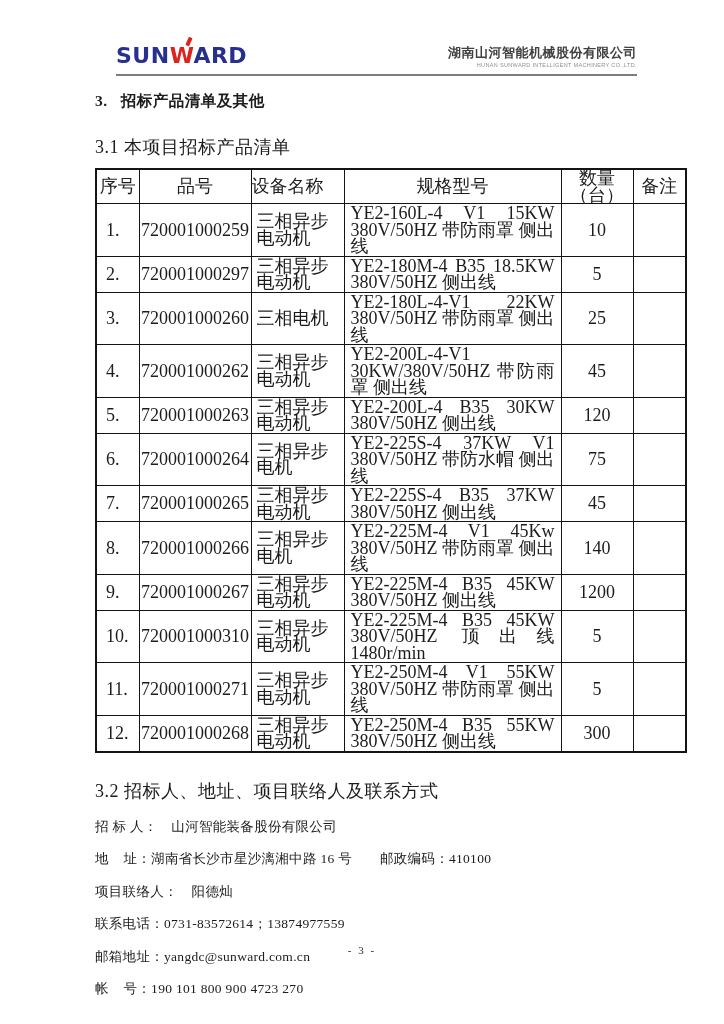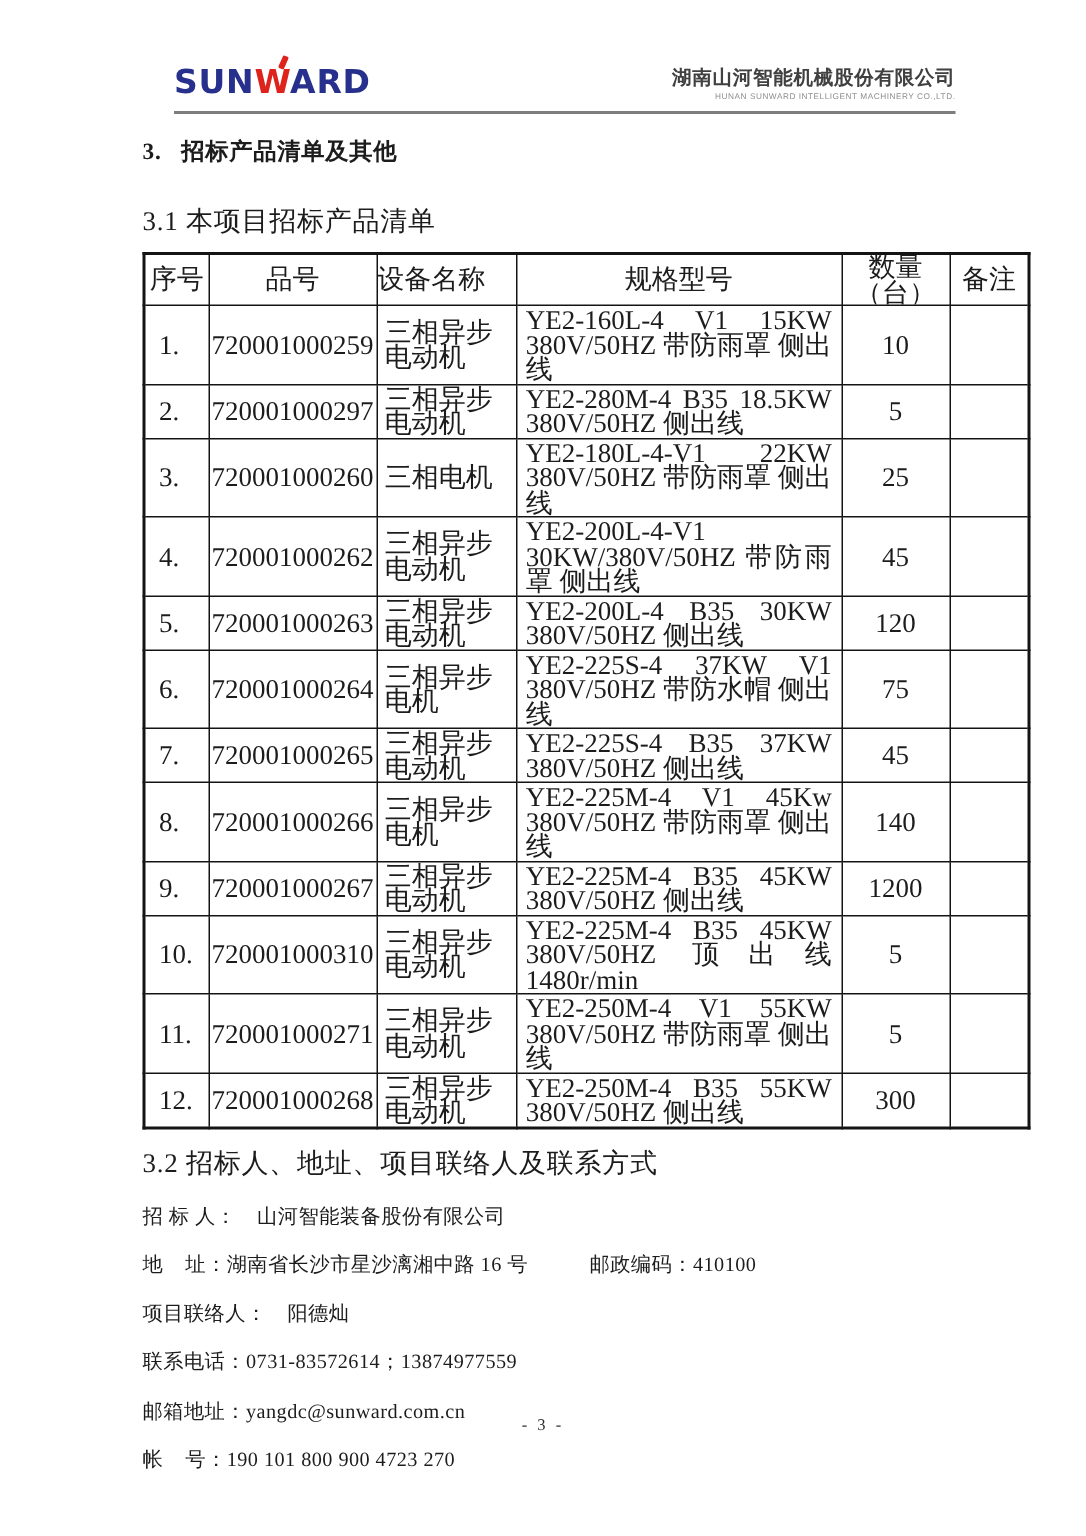--- a/index.html
+++ b/index.html
@@ -73,21 +73,21 @@
     white-space: pre-wrap;
     letter-spacing: 0.5px;
   }
   .sub-title {
     margin-top: 23px;
     font-size: 18px;
     font-weight: 400;
     white-space: pre-wrap;
     letter-spacing: 0.5px;
   }
-  .sub-title-2 { margin-top: 10px; }
+  .sub-title-2 { margin-top: 26px; }
 
   
   table.products {
     margin-top: 9px;
     width: 590px;
     border-collapse: collapse;
     table-layout: fixed;
     border: 2px solid #141414;
     font-size: 18px;
   }
@@ -113,21 +113,21 @@
 
   
   .contact-list { margin-top: 16px; }
   .contact-line {
     font-size: 13.5px;
     line-height: 16px;
     margin-bottom: 16.5px;
     white-space: pre-wrap;
     letter-spacing: 0.3px;
   }
-  .contact-line .c-label2 { margin-left: 41px; }
+  .contact-line .c-label2 { margin-left: 28px; }
 
   
   .page-footer {
     position: absolute;
     left: 0;
     top: 944px;
     width: 724px;
     text-align: center;
     font-size: 11px;
     letter-spacing: 2px;
@@ -169,21 +169,21 @@
           <td class="col-item">720001000259</td>
           <td class="col-device">三相异步电动机</td>
           <td class="col-spec">YE2-160L-4 V1 15KW 380V/50HZ 带防雨罩 侧出线</td>
           <td class="col-qty">10</td>
           <td class="col-remark"></td>
         </tr>
         <tr>
           <td class="col-no">2.</td>
           <td class="col-item">720001000297</td>
           <td class="col-device">三相异步电动机</td>
-          <td class="col-spec">YE2-280M-4 B35 18.5KW 380V/50HZ 侧出线</td>
+          <td class="col-spec">YE2-180M-4 B35 18.5KW 380V/50HZ 侧出线</td>
           <td class="col-qty">5</td>
           <td class="col-remark"></td>
         </tr>
         <tr>
           <td class="col-no">3.</td>
           <td class="col-item">720001000260</td>
           <td class="col-device">三相电机</td>
           <td class="col-spec">YE2-180L-4-V1 22KW 380V/50HZ 带防雨罩 侧出线</td>
           <td class="col-qty">25</td>
           <td class="col-remark"></td>

